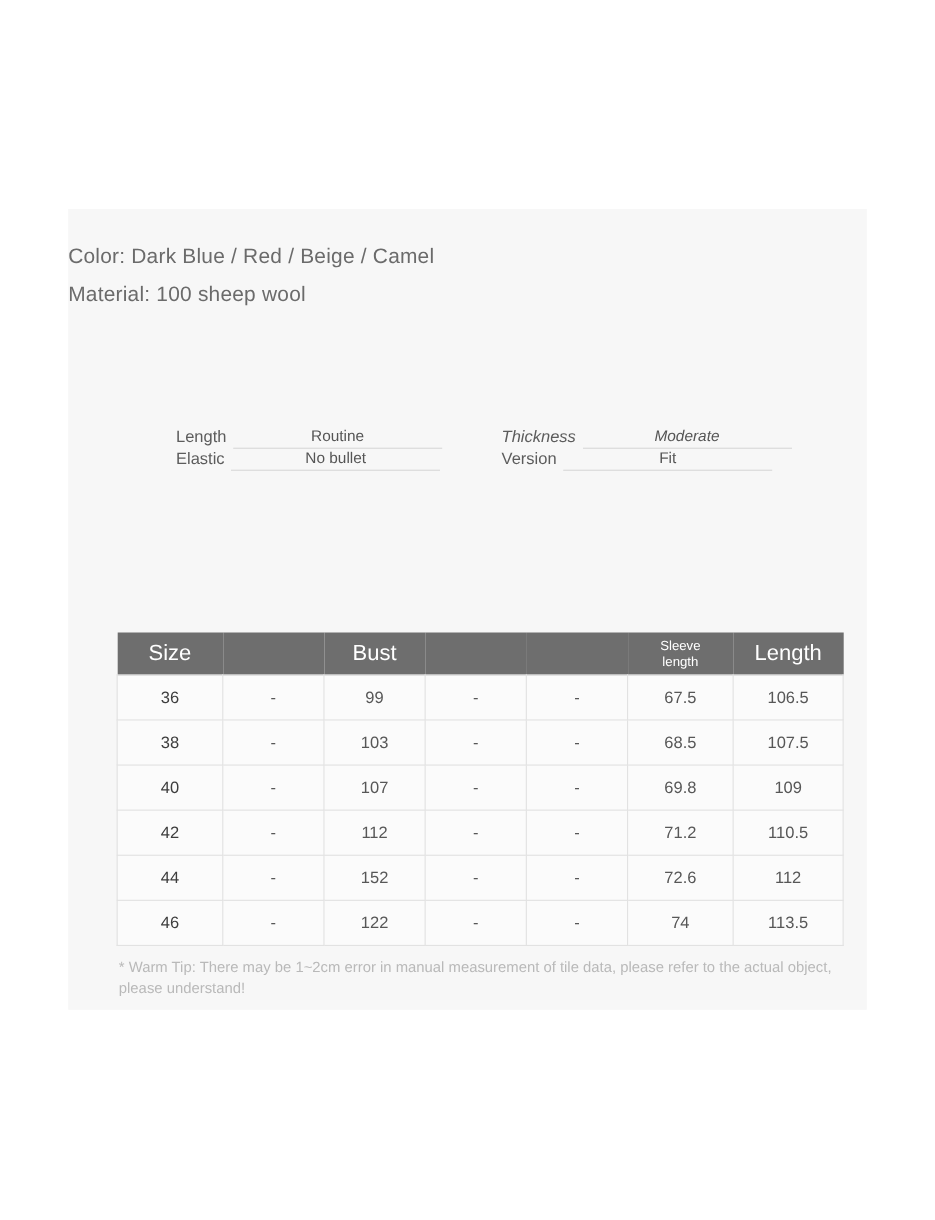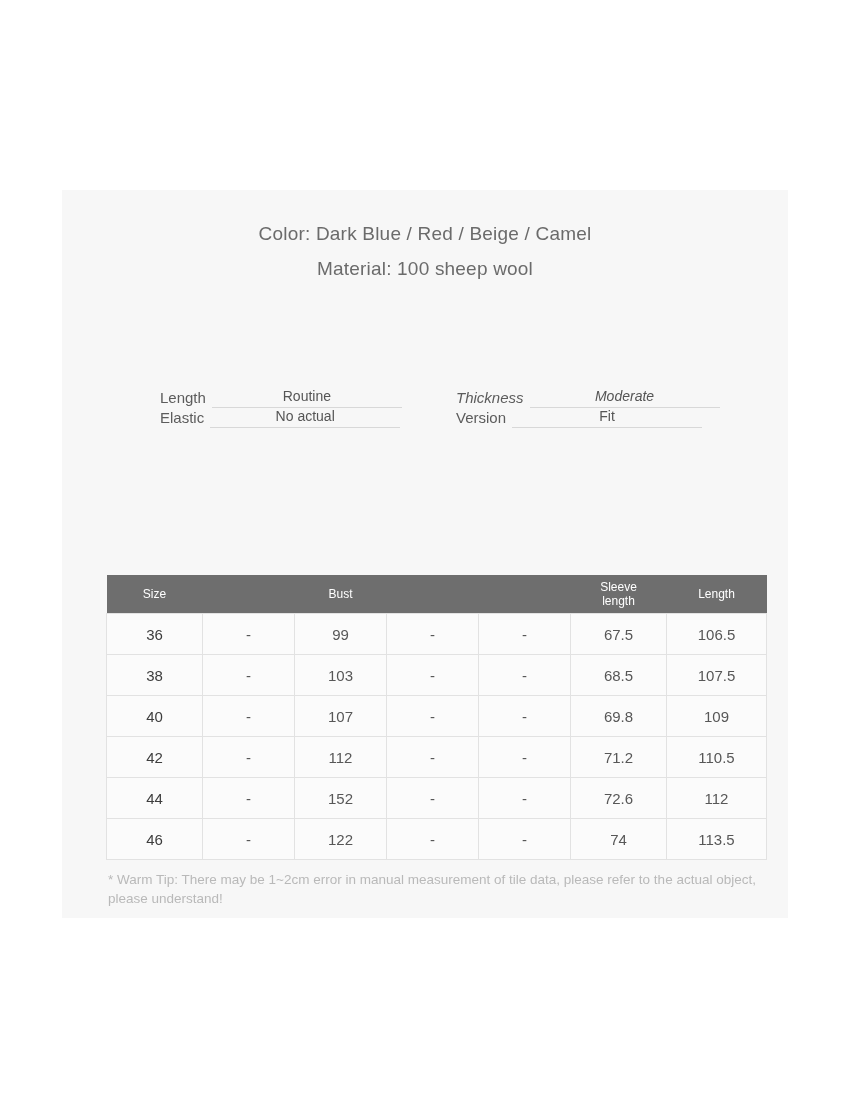--- a/index.html
+++ b/index.html
@@ -17,21 +17,20 @@
   .sheet {
     position: absolute;
     left: 62px;
     top: 190px;
     width: 726px;
     height: 728px;
     background: #f7f7f7;
   }
   
   .header {
-    text-align: center;
     padding-top: 26px;
   }
   .header .line {
     font-size: 19px;
     color: #6b6b6b;
     letter-spacing: 0.2px;
     line-height: 35px;
   }
   
   .attrs {
@@ -94,21 +93,21 @@
   table.size-table {
     border-collapse: collapse;
     width: 660px;
     table-layout: fixed;
   }
   table.size-table thead th {
     background: #6e6e6e;
     color: #ffffff;
     font-weight: normal;
     height: 38px;
-    font-size: 12px;
+    font-size: 20px;
     border: none;
     padding: 0 2px;
     vertical-align: middle;
   }
   table.size-table thead th.sleeve {
     font-size: 12px;
     line-height: 14px;
   }
   table.size-table tbody td {
     height: 38px;
@@ -164,21 +163,21 @@
         <span class="attr-value-wrap">
           <span class="attr-value">Moderate</span>
         </span>
       </div>
     </div>
 
     <div class="attr-row second row2">
       <div class="attr-cell left left2">
         <span class="attr-label">Elastic</span>
         <span class="attr-value-wrap">
-          <span class="attr-value">No actual</span>
+          <span class="attr-value">No bullet</span>
         </span>
       </div>
       <div class="attr-cell right">
         <span class="attr-label">Version</span>
         <span class="attr-value-wrap">
           <span class="attr-value">Fit</span>
         </span>
       </div>
     </div>
 

